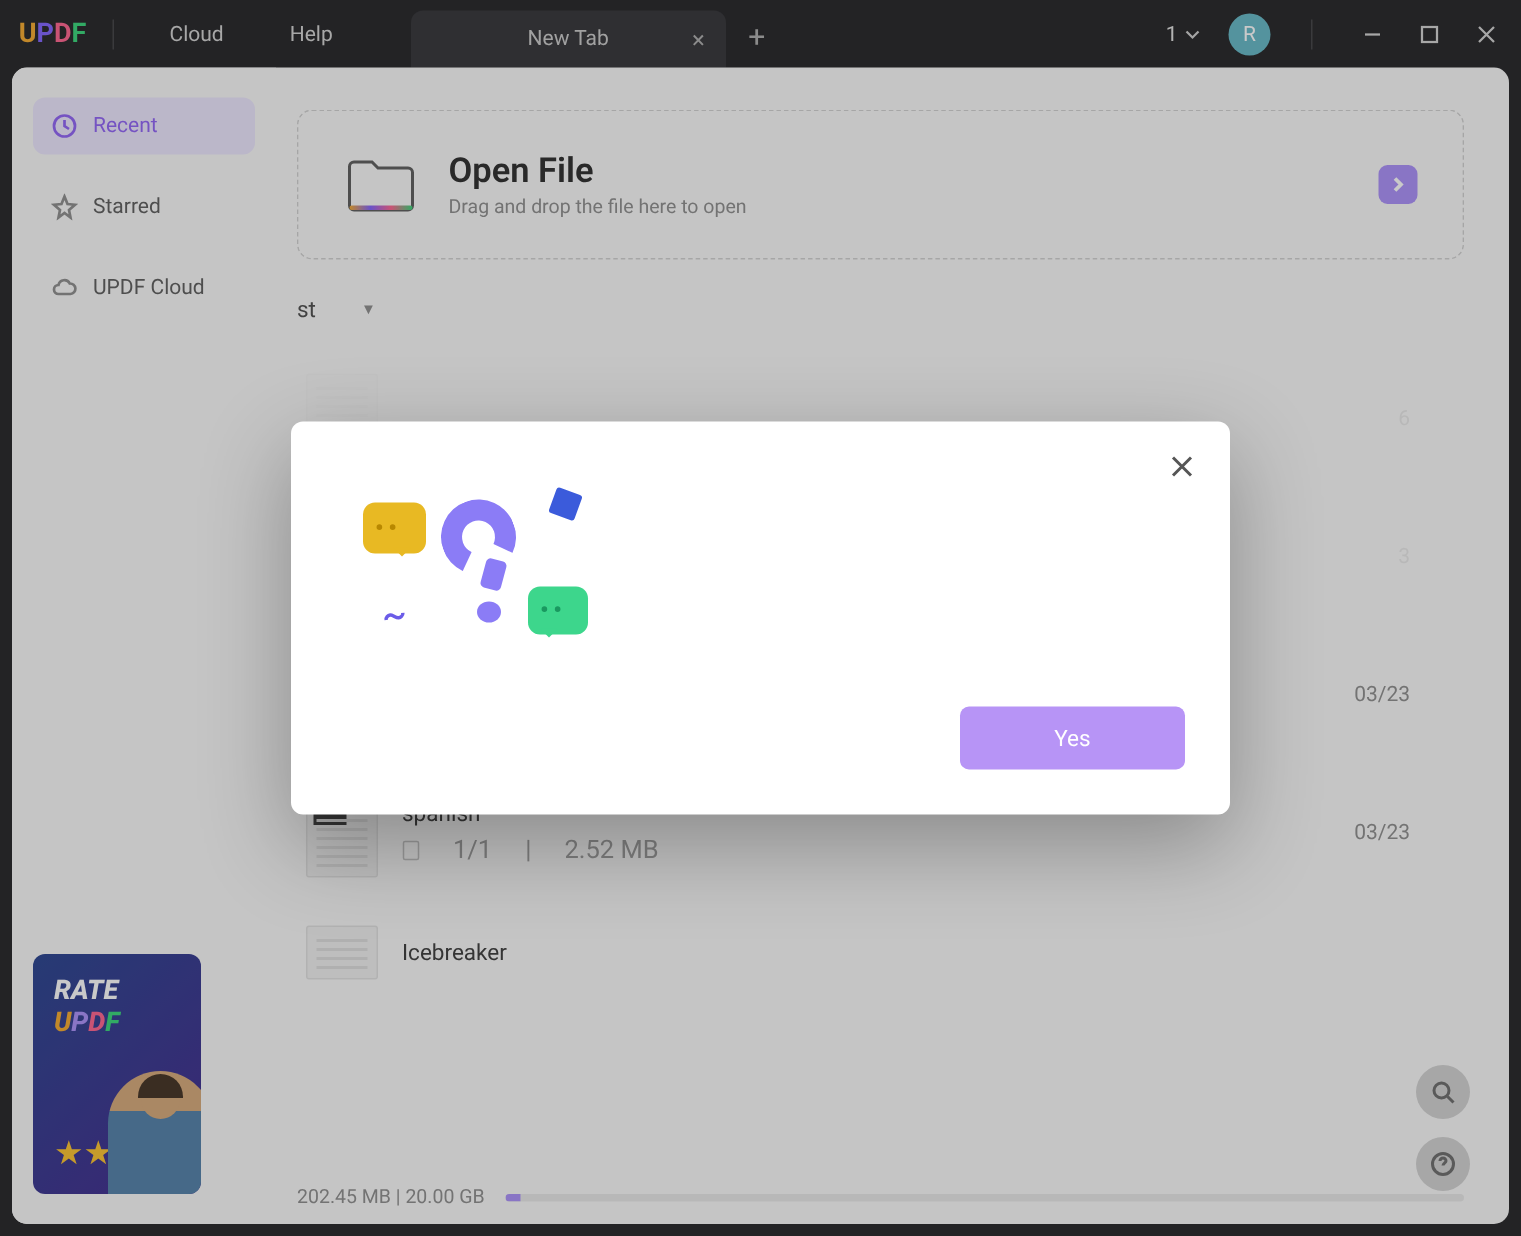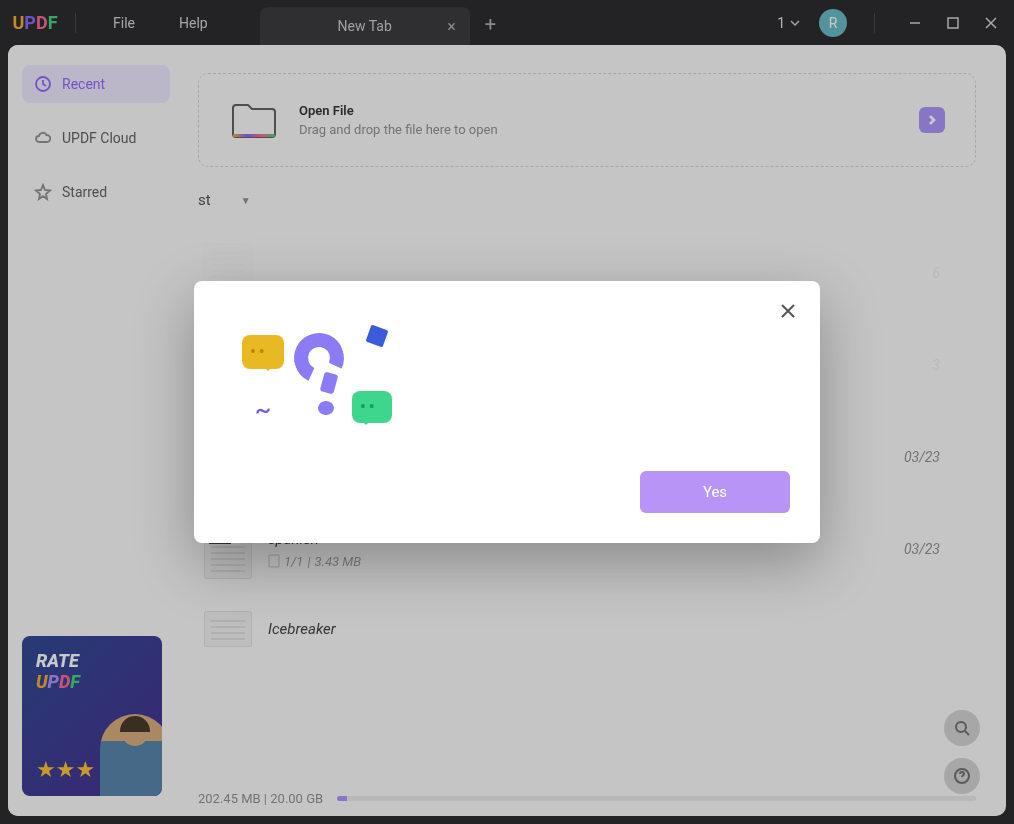--- a/index.html
+++ b/index.html
@@ -23,53 +23,53 @@
 .winctl { width:26px; height:26px; display:flex; align-items:center; justify-content:center; cursor:pointer; }
 .winctl svg { stroke:#d0d0d0; stroke-width:1.5; fill:none;}
 
 .app-body { position:absolute; top:45px; left:8px; right:8px; bottom:8px; background:#fafafa; border-radius:10px; display:flex; overflow:hidden;}
 .sidebar { width:176px; background:#fafafa; padding:20px 14px; flex-shrink:0; display:flex; flex-direction:column;}
 .side-item { display:flex; align-items:center; gap:10px; padding:10px 12px; border-radius:8px; margin-bottom:16px; cursor:pointer; font-size:14px; color:#555;}
 .side-item.active { background:#ece6ff; color:#8b5cf6; }
 .side-item.active .side-ico svg { stroke:#8b5cf6;}
 .side-ico { width:18px; height:18px; display:flex; align-items:center; justify-content:center;}
 .side-ico svg { stroke:#888; stroke-width:1.8; fill:none;}
-.rate-promo { margin-top:auto; width:140px; height:160px; background:linear-gradient(135deg,#1e3a8a,#3b1e8a); border-radius:8px; position:relative; overflow:hidden; padding:14px;}
+.rate-promo { margin-top:auto; width:112px; height:160px; background:linear-gradient(135deg,#1e3a8a,#3b1e8a); border-radius:8px; position:relative; overflow:hidden; padding:14px;}
 .rate-promo .rt1 { color:white; font-weight:800; font-size:18px; font-style:italic;}
 .rate-promo .rt2 { font-weight:800; font-size:18px; font-style:italic;}
 .rate-promo .rt2 span:nth-child(1){color:#f5a623;}
 .rate-promo .rt2 span:nth-child(2){color:#a78bfa;}
 .rate-promo .rt2 span:nth-child(3){color:#ff5c8a;}
 .rate-promo .rt2 span:nth-child(4){color:#2ed573;}
 .rate-promo .stars { position:absolute; bottom:14px; left:14px; color:#fbbf24; font-size:22px;}
 .rate-promo .person { position:absolute; right:-8px; bottom:-8px; width:70px; height:90px; background:linear-gradient(180deg,#d4a574 0%,#d4a574 30%,#4a7ba6 30%,#4a7ba6 100%); border-radius:35px 35px 0 0;}
 .rate-promo .person::before { content:""; position:absolute; top:6px; left:50%; transform:translateX(-50%); width:26px; height:26px; background:#d4a574; border-radius:50%;}
 .rate-promo .person::after { content:""; position:absolute; top:2px; left:50%; transform:translateX(-50%); width:30px; height:16px; background:#3a2818; border-radius:15px 15px 0 0;}
 
 .main { flex:1; padding:28px 30px 0 14px; overflow:hidden; display:flex; flex-direction:column; position:relative;}
 .open-box { border:1.5px dashed #cfcfcf; border-radius:10px; padding:26px 30px; display:flex; align-items:center; gap:20px; position:relative;}
 .folder-ico { width:50px; height:40px;}
-.open-text h3 { font-size:13px; font-weight:600; color:#222;}
+.open-text h3 { font-size:23px; font-weight:600; color:#222;}
 .open-text p { font-size:13px; color:#888; margin-top:4px;}
 .open-arrow { position:absolute; right:30px; width:26px; height:26px; background:#a78bfa; border-radius:6px; display:flex; align-items:center; justify-content:center;}
 .open-arrow svg { stroke:white; stroke-width:2.5; fill:none;}
 
 .sort-row { display:flex; justify-content:flex-start; align-items:center; margin-top:24px; padding-right:6px;}
 .sort-sel { font-size:15px; color:#444; display:flex; align-items:center; gap:30px; cursor:pointer;}
 .sort-caret { font-size:10px; color:#888;}
 
-.file-list { margin-top:18px; flex:1; overflow:hidden;font-style:italic;}
+.file-list { margin-top:18px; flex:1; overflow:hidden;}
 .file-row { display:flex; align-items:center; padding:16px 6px; gap:16px;}
 .thumb { width:48px; height:60px; background:#f0f0f0; border-radius:2px; border:1px solid #e0e0e0; flex-shrink:0; position:relative; overflow:hidden;}
 .thumb::after { content:""; position:absolute; inset:6px; background:repeating-linear-gradient(0deg,#ddd 0,#ddd 2px,transparent 2px,transparent 6px);}
 .thumb.orange::before{content:"";position:absolute;inset:3px;background:linear-gradient(180deg,#f5d5a3 0%,#f5d5a3 50%,#f0b060 50%);}
 .thumb.news::before{content:"";position:absolute;top:4px;left:4px;width:22px;height:20px;background:#333;}
 .file-info { flex:1; min-width:0;}
 .file-name { font-size:15px; color:#333; white-space:nowrap; overflow:hidden; text-overflow:ellipsis;}
-.file-meta { font-size:13px; color:#999; margin-top:6px; display:flex; align-items:center; gap:4px;}
+.file-meta { font-size:17px; color:#999; margin-top:6px; display:flex; align-items:center; gap:22px;}
 .meta-ico { width:12px; height:14px; opacity:.6;}
 .file-date { font-size:14px; color:#888; padding-right:30px;}
 
 .storage-bar { position:absolute; bottom:10px; left:14px; right:30px; display:flex; align-items:center; gap:14px; font-size:13px; color:#888;}
 .sb-text { white-space:nowrap; }
 .sb-track { flex:1; height:5px; background:#e8e8e8; border-radius:3px; overflow:hidden;}
 .sb-fill { height:100%; width:1.6%; background:#a78bfa;}
 
 .fab { position:absolute; right:26px; width:36px; height:36px; border-radius:50%; background:#d0d0d0; display:flex; align-items:center; justify-content:center; cursor:pointer;}
 .fab svg { stroke:#666; stroke-width:2; fill:none;}
@@ -103,21 +103,21 @@
 .il-squig { position:absolute; left:28px; bottom:10px; font-size:22px; color:#6b5ce8; font-weight:bold; transform:rotate(-5deg);}
 </style>
 </head>
 <body>
 
 <div class="titlebar">
   <div class="logo">
     <div class="logo-text"><span>U</span><span>P</span><span>D</span><span>F</span></div>
   </div>
   <div class="tb-sep"></div>
-  <div class="tb-menu">File</div>
+  <div class="tb-menu">Cloud</div>
   <div class="tb-menu">Help</div>
   <div class="tab">
     <span>New Tab</span>
     <span class="tab-close">×</span>
   </div>
   <div class="new-tab-btn">+</div>
   <div class="tb-right">
     <div class="notif">
       <span>1</span>
       <svg width="12" height="12" viewBox="0 0 12 12">
@@ -151,32 +151,32 @@
           <svg width="18" height="18" viewBox="0 0 18 18">
             <circle cx="9" cy="9" r="7"></circle>
             <path d="M9 5v4l3 2"></path>
           </svg>
         </span>
       <span>Recent</span>
     </div>
     <div class="side-item">
       <span class="side-ico">
           <svg width="18" height="18" viewBox="0 0 18 18">
+            <path d="M9 2l2 5 5 .5-4 3.5 1 5-4-3-4 3 1-5-4-3.5 5-.5z"></path>
+          </svg>
+        </span>
+      <span>Starred</span>
+    </div>
+    <div class="side-item">
+      <span class="side-ico">
+          <svg width="18" height="18" viewBox="0 0 18 18">
             <path d="M5 13a3 3 0 010-6 4 4 0 017.5-1A3 3 0 0113 13z"></path>
           </svg>
         </span>
       <span>UPDF Cloud</span>
-    </div>
-    <div class="side-item">
-      <span class="side-ico">
-          <svg width="18" height="18" viewBox="0 0 18 18">
-            <path d="M9 2l2 5 5 .5-4 3.5 1 5-4-3-4 3 1-5-4-3.5 5-.5z"></path>
-          </svg>
-        </span>
-      <span>Starred</span>
     </div>
     <div class="rate-promo">
       <div class="rt1">RATE</div>
       <div class="rt2"><span>U</span><span>P</span><span>D</span><span>F</span></div>
       <div class="stars">★★★</div>
       <div class="person"></div>
     </div>
   </div>
 
   <div class="main">
@@ -244,21 +244,21 @@
       <div class="file-row">
         <div class="thumb news"></div>
         <div class="file-info">
           <div class="file-name">spanish</div>
           <div class="file-meta">
             <svg class="meta-ico" viewBox="0 0 12 14">
                 <rect x="1" y="1" width="10" height="12" rx="1" fill="none" stroke="#999"></rect>
               </svg>
             <span>1/1</span>
             <span>|</span>
-            <span>3.43 MB</span>
+            <span>2.52 MB</span>
           </div>
         </div>
         <div class="file-date">03/23</div>
       </div>
       <div class="file-row">
         <div class="thumb" style="height:36px"></div>
         <div class="file-info">
           <div class="file-name">Icebreaker</div>
         </div>
         <div class="file-date"></div>

